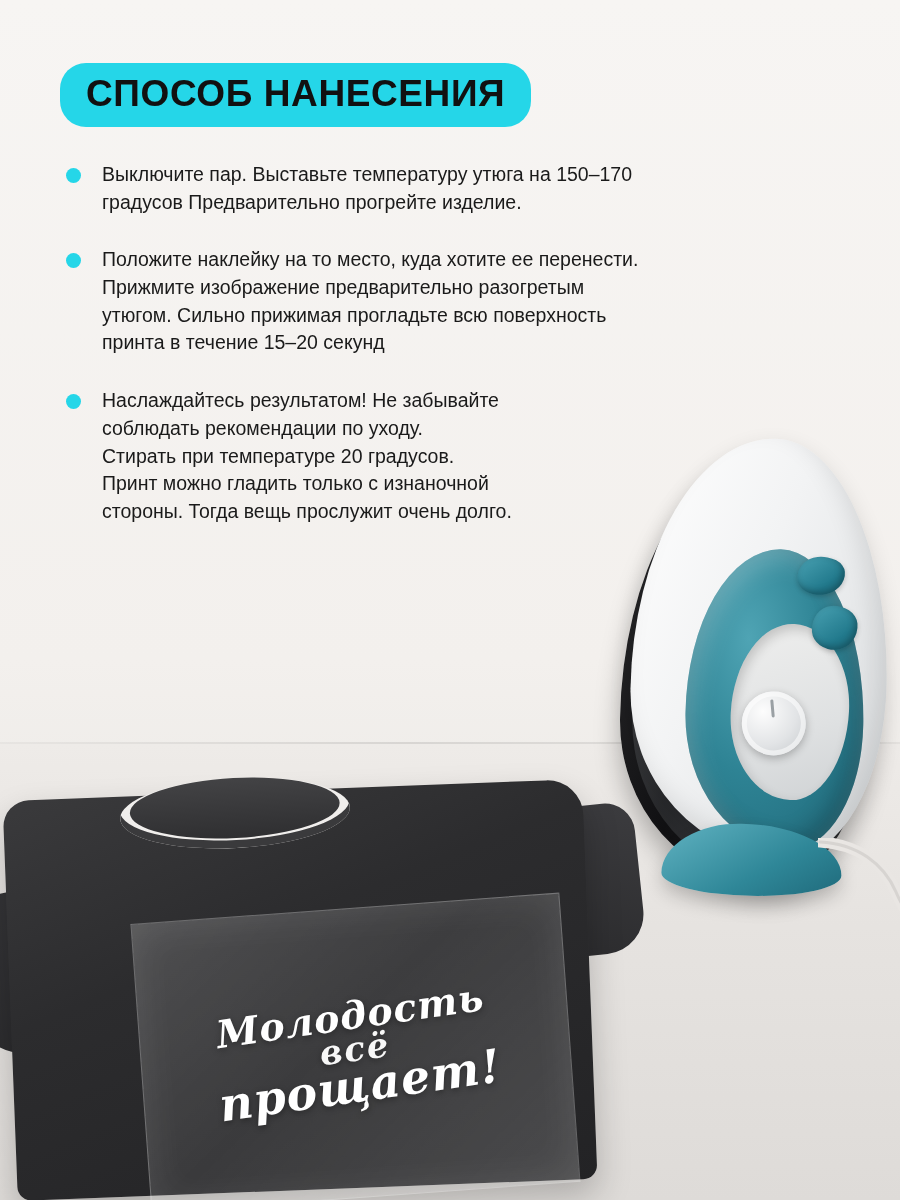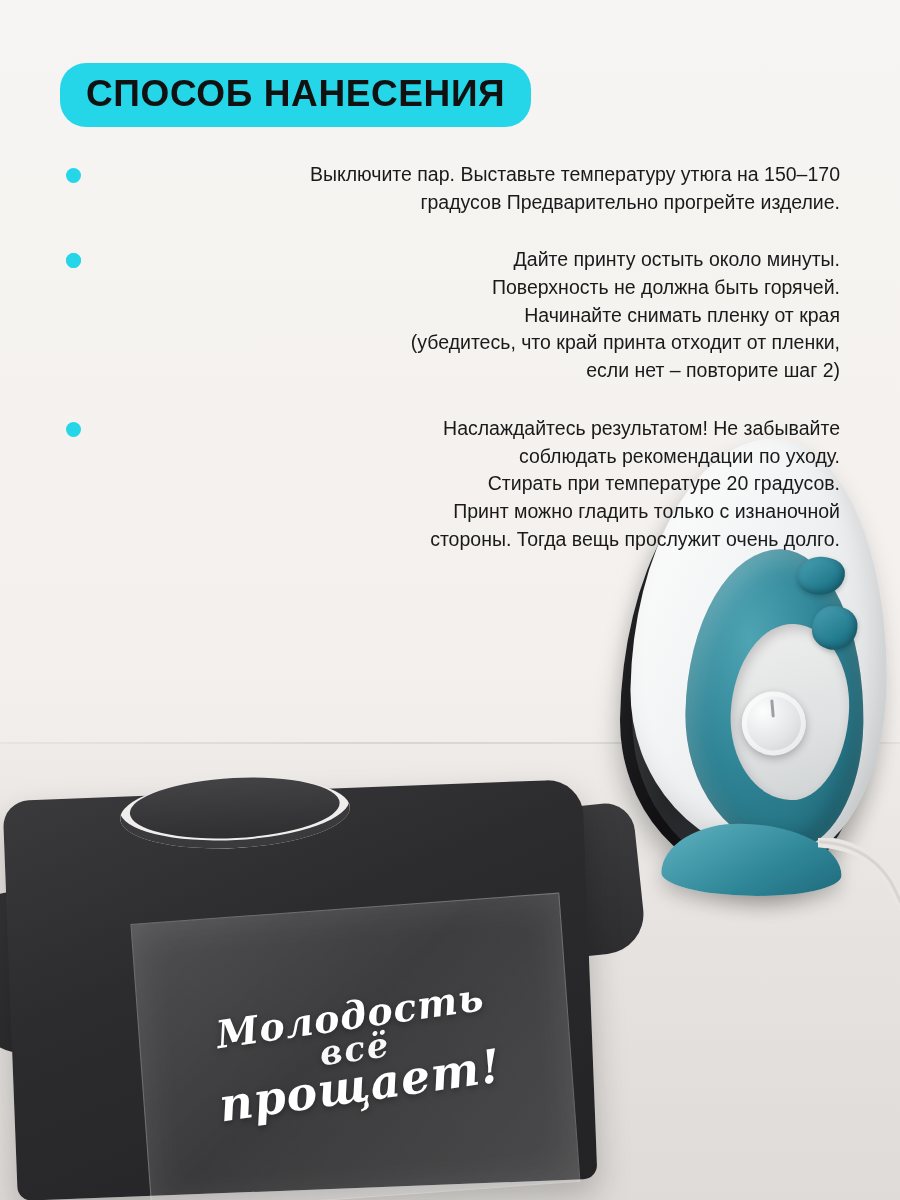--- a/index.html
+++ b/index.html
@@ -228,21 +228,20 @@
   }
   ul.steps {
     list-style: none;
     margin: 34px 0 0 0;
     padding: 0;
   }
   ul.steps li {
     position: relative;
     padding-left: 42px;
     margin-bottom: 30px;
-    text-align: right;
   }
   ul.steps li .bullet {
     position: absolute;
     left: 6px;
     top: 7px;
     width: 15px;
     height: 15px;
     border-radius: 50%;
     background: #25d6e8;
   }
@@ -302,28 +301,24 @@
   </div>
 
   <ul class="steps">
     <li>
       <span class="bullet"></span>
       <span class="text">Выключите пар. Выставьте температуру утюга на 150–170
 градусов Предварительно прогрейте изделие.</span>
     </li>
     <li>
       <span class="bullet"></span>
-    </li>
-    <li>
-      <span class="bullet"></span>
-      <span class="text">Дайте принту остыть около минуты.
-Поверхность не должна быть горячей.
-Начинайте снимать пленку от края
-(убедитесь, что край принта отходит от пленки,
-если нет – повторите шаг 2)</span>
+      <span class="text">Положите наклейку на то место, куда хотите ее перенести.
+Прижмите изображение предварительно разогретым
+утюгом. Сильно прижимая прогладьте всю поверхность
+принта в течение 15–20 секунд</span>
     </li>
     <li>
       <span class="bullet"></span>
       <span class="text">Наслаждайтесь результатом! Не забывайте
 соблюдать рекомендации по уходу.
 Стирать при температуре 20 градусов.
 Принт можно гладить только с изнаночной
 стороны. Тогда вещь прослужит очень долго.</span>
     </li>
   </ul>

